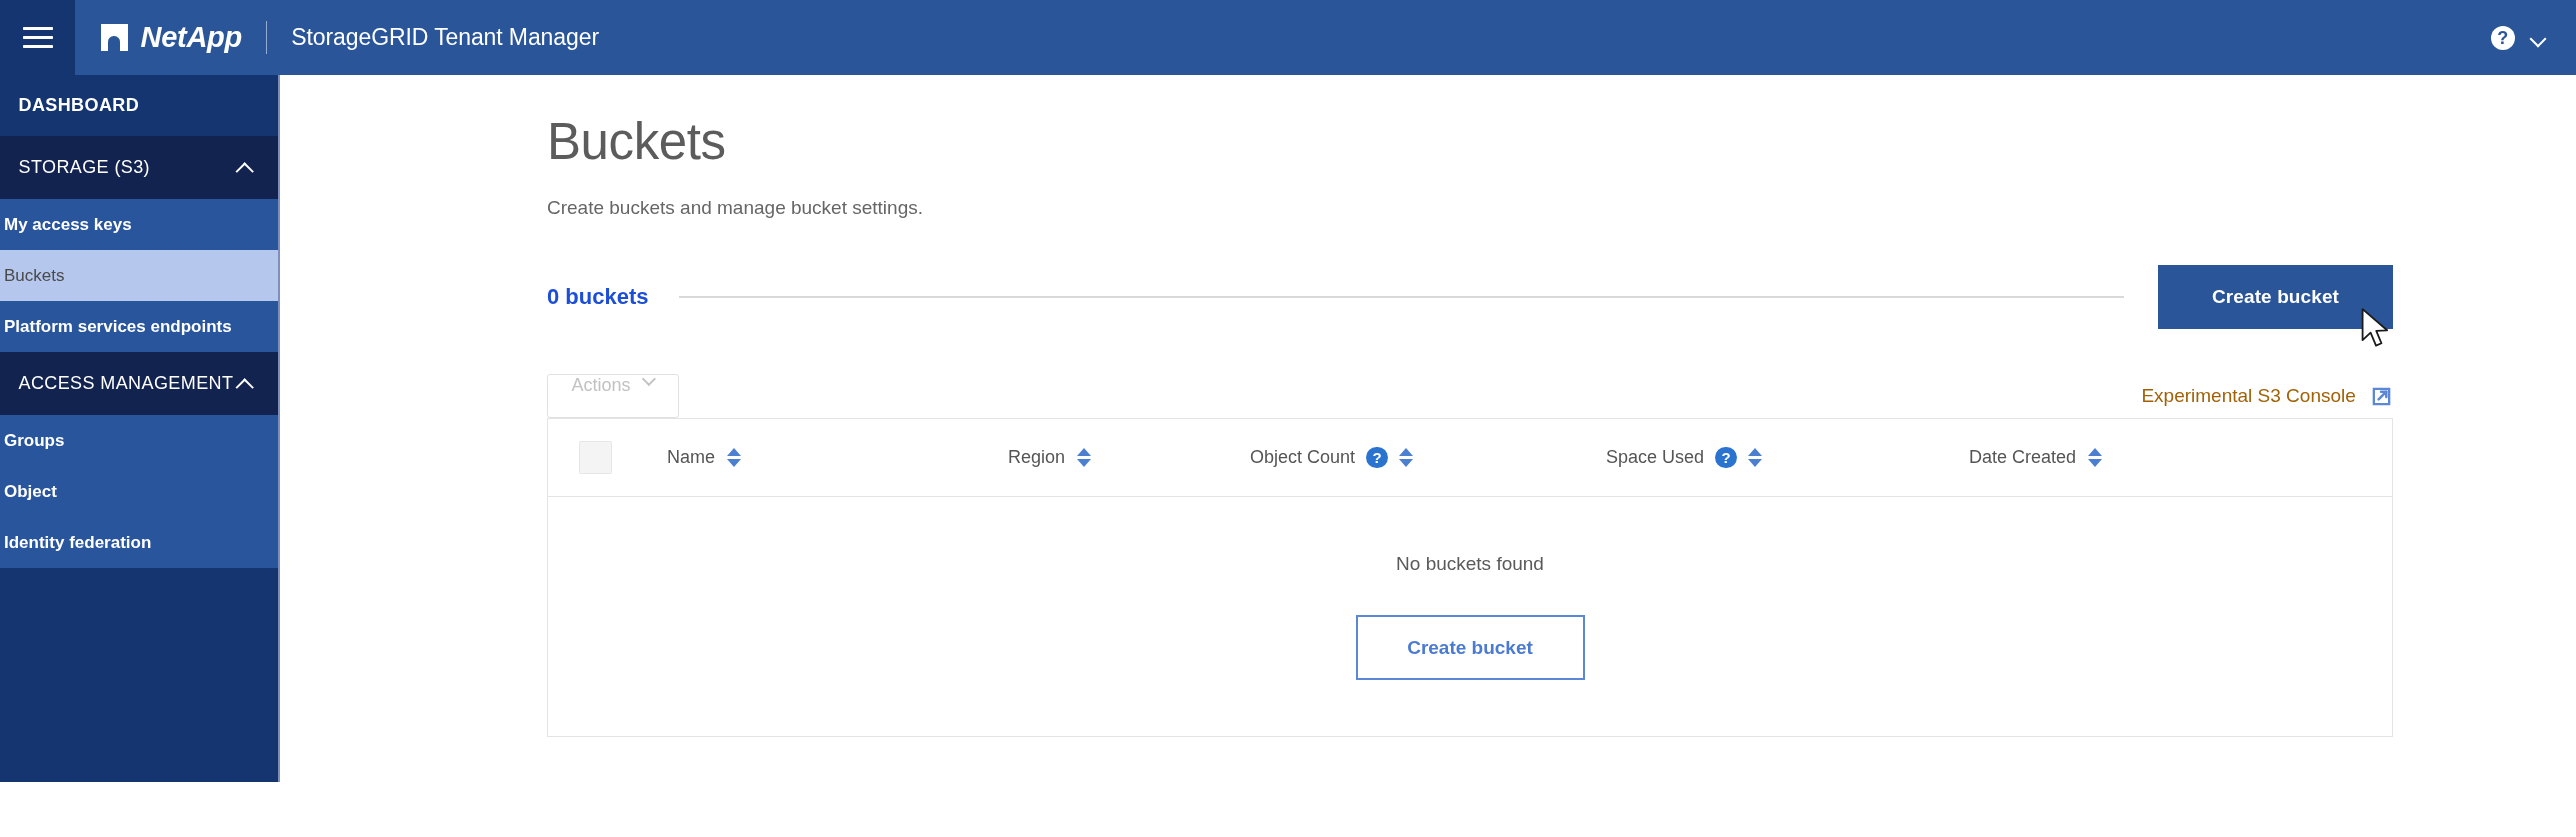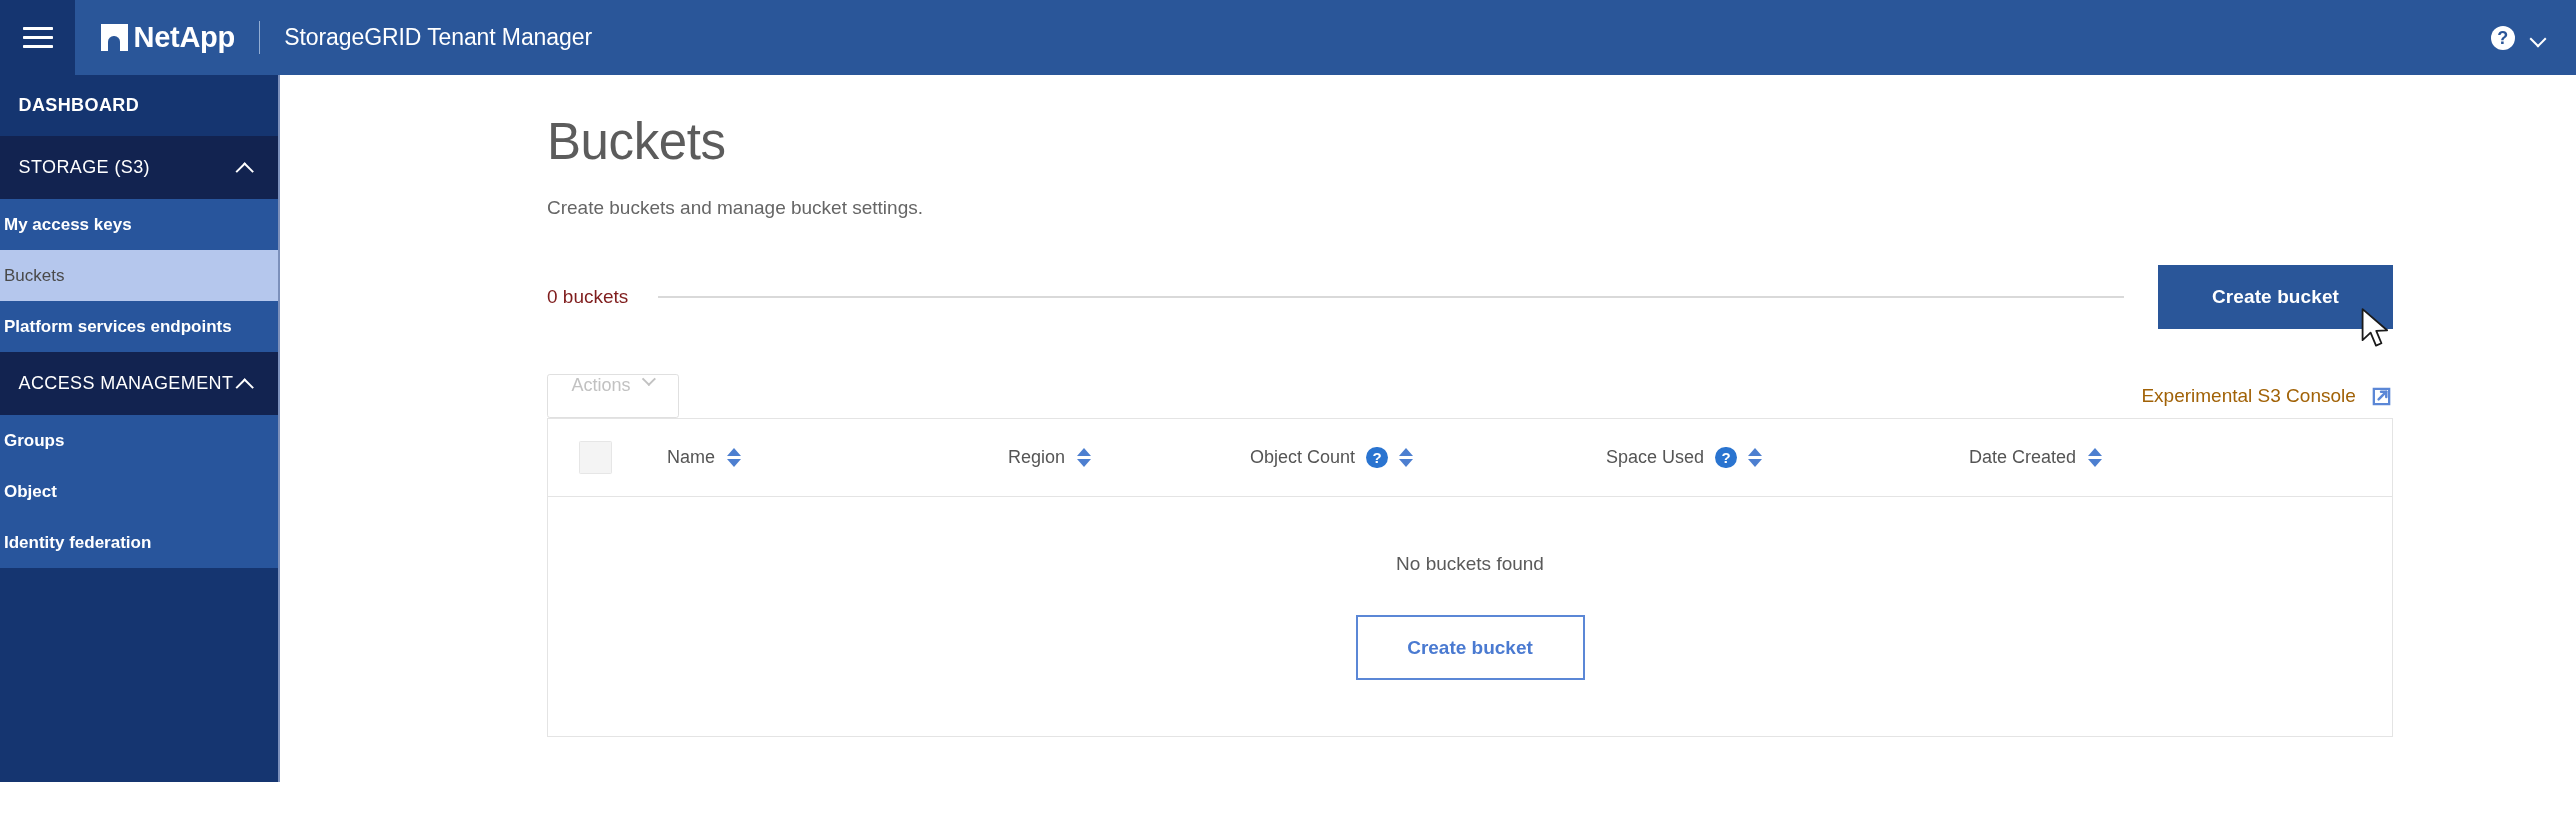--- a/index.html
+++ b/index.html
@@ -39,21 +39,21 @@
     cursor: pointer;
   }
   .hamburger { width: 30px; height: 21.3px; display: flex; flex-direction: column; justify-content: space-between; }
   .hamburger span { display: block; height: 3.6px; background: #ffffff; border-radius: 0.7px; }
 
   .brand-zone {
     display: flex; align-items: center;
     padding-left: 25.6px;
     height: 75px;
   }
-  .netapp-logo { display: flex; align-items: center; gap: 6px; }
+  .netapp-logo { display: flex; align-items: center; gap: 13px; font-style: italic; }
   .netapp-mark {
     width: 27px; height: 27px;
     background: #ffffff;
     position: relative;
     flex: 0 0 auto;
   }
   .netapp-mark::after {
     content: "";
     position: absolute;
     left: 7.8px; bottom: 0;
@@ -220,23 +220,24 @@
   }
 
   .count-row {
     margin-top: 44px;
     display: flex;
     align-items: center;
     gap: 0;
     height: 68px;
   }
   .count-label {
-    font-size: 19px;
-    color: #7f1d1d;
+    font-size: 22px;
+    color: #1d4ed8;
     white-space: nowrap;
+    font-weight: bold;
   }
   .count-rule {
     flex: 1 1 auto;
     height: 1.4px;
     background: #d9d9d9;
     margin: 0 34px 0 30px;
   }
   .btn-primary {
     background: #2a5699;
     color: #ffffff;

